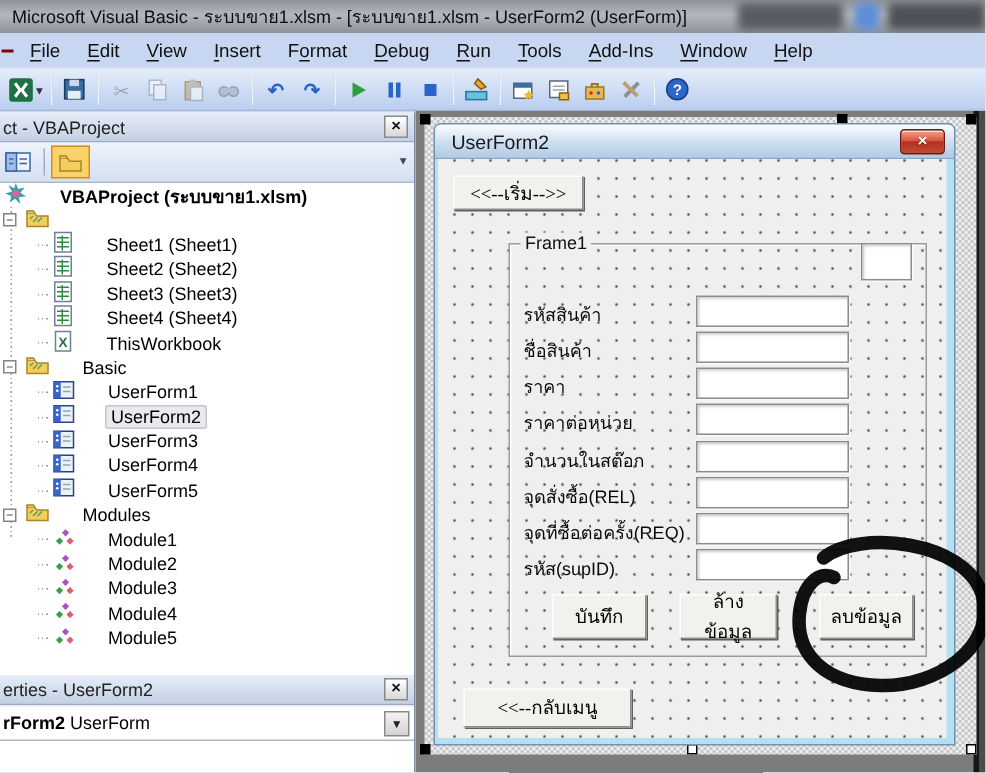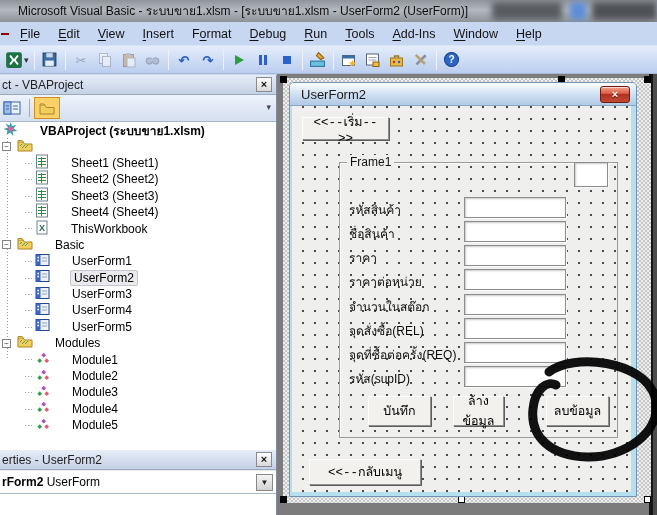--- a/index.html
+++ b/index.html
@@ -5,21 +5,21 @@
   html,body{margin:0;padding:0;}
   *{box-sizing:border-box;}
   .screen{position:relative;width:657px;height:515px;overflow:hidden;
     font-family:"Liberation Sans",sans-serif;background:#c8d8f4;}
   .abs{position:absolute;}
 
   
   .titlebar{left:0;top:0;width:657px;height:22px;
     background:linear-gradient(180deg,#8f9499,#b3b8bf 45%,#8d9298);
     color:#0d0d0d;font-size:12px;line-height:22px;white-space:nowrap;overflow:hidden;}
-  .titlebar .ttext{position:absolute;left:18px;top:0;}
+  .titlebar .ttext{position:absolute;left:8px;top:0;}
   .blob{position:absolute;top:2px;height:18px;filter:blur(3px);border-radius:3px;}
   .menubar{left:0;top:22px;width:657px;height:24px;background:#c7d7f2;
     display:flex;align-items:center;font-size:12.5px;color:#111;
     border-bottom:1px solid #d8e4f6;}
   .menugrip{width:8px;height:2px;background:#8b0000;margin-left:1px;margin-right:2px;}
   .menu-item{padding:2px 9px;cursor:default;}
   .menu-item u{text-underline-offset:2px;}
   .toolbar{left:0;top:46px;width:657px;height:28px;
     background:linear-gradient(180deg,#e4edfb,#c7d7f2 70%,#bccef0);
     display:flex;align-items:center;padding-left:2px;
@@ -84,21 +84,21 @@
   .fclose{position:absolute;right:6px;top:3px;width:30px;height:17px;border-radius:3px;
     background:linear-gradient(180deg,#f4a58e,#d8573f 45%,#b03221 50%,#c04a30);
     border:1px solid #6e1a10;color:#fff;font-size:11px;font-weight:bold;text-align:center;line-height:15px;
     text-shadow:0 1px 1px rgba(0,0,0,.5);box-shadow:inset 0 1px 0 rgba(255,255,255,.6);}
   .fbody{position:absolute;left:2px;top:23px;right:5px;bottom:4px;background:#efefed;
     background-image:radial-gradient(circle,#4a4a4a 0.8px,transparent 1.1px);
     background-size:12px 12px;background-position:5px 7px;}
   .vbtn{position:absolute;background:#f2f1ee;border:1px solid #8e8e8e;
     border-top-color:#fdfdfd;border-left-color:#fdfdfd;
     box-shadow:1px 1px 0 #5e5e5e;font-size:12.5px;color:#000;
-    display:flex;align-items:center;justify-content:center;font-family:Liberation Mono, monospace;}
+    display:flex;align-items:center;justify-content:center;font-family:Liberation Serif, serif;}
   .vframe{position:absolute;border:1px solid #9c9c9c;box-shadow:1px 1px 0 #fdfdfd inset;}
   .vframe-legend{position:absolute;top:-8px;left:7px;background:#efefed;padding:0 3px;font-size:12px;color:#111;}
   .vtext{position:absolute;background:#fff;border:1px solid #8c8c8c;
     box-shadow:1px 1px 0 #fafafa,inset 1px 1px 2px rgba(0,0,0,.22);}
   .flabel{position:absolute;font-size:12px;color:#0a0a0a;white-space:nowrap;}
   .annot{left:0;top:0;width:657px;height:515px;pointer-events:none;}
 </style>
 </head>
 <body>
 
@@ -277,21 +277,21 @@
           <input class="vtext" readonly="" style="left: 172px; top: 188px; width: 102px; height: 21px;">
           <span class="flabel" style="left: 57px; top: 215px;">จุดสั่งซื้อ(REL)</span>
           <input class="vtext" readonly="" style="left: 172px; top: 212px; width: 102px; height: 21px;">
           <span class="flabel" style="left: 57px; top: 239px;">จุดที่ซื้อต่อครั้ง(REQ)</span>
           <input class="vtext" readonly="" style="left: 172px; top: 236px; width: 102px; height: 21px;">
           <span class="flabel" style="left: 57px; top: 263px;">รหัส(supID)</span>
           <input class="vtext" readonly="" style="left: 172px; top: 260px; width: 102px; height: 21px;">
         </div>
       <div id="actions-host">
           <button class="vbtn" style="left: 76px; top: 290px; width: 63px; height: 30px;">บันทึก</button>
-          <button class="vbtn" style="left: 161px; top: 290px; width: 51px; height: 30px;">ล้างข้อมูล</button>
+          <button class="vbtn" style="left: 161px; top: 290px; width: 65px; height: 30px;">ล้างข้อมูล</button>
           <button class="vbtn" style="left: 254px; top: 290px; width: 63px; height: 30px;">ลบข้อมูล</button>
         </div>
       <button class="vbtn" style="left:17px;top:353px;width:112px;height:26px;">&lt;&lt;--กลับเมนู</button>
     </div>
   </div>
 
   <div class="abs panel" style="top:75px;height:375px;">
     <div class="phead">
       <span>ct - VBAProject</span>
       <span class="pclose">×</span>

